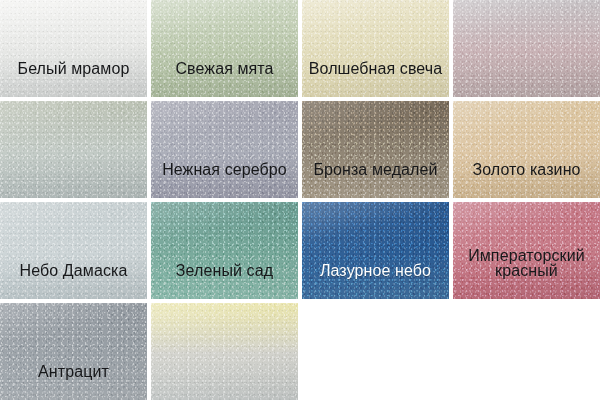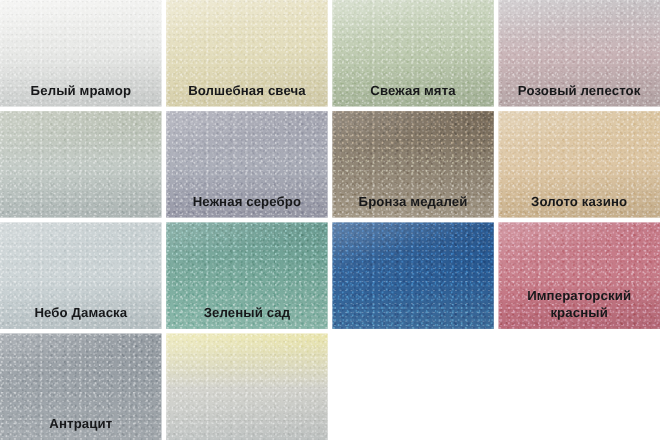--- a/index.html
+++ b/index.html
@@ -88,64 +88,63 @@
       rgba(255,255,255,0) 55%,
       rgba(0,0,0,.05) 100%);
     pointer-events: none;
   }
 
   .sw-label {
     position: relative;
     z-index: 5;
     width: 100%;
     text-align: center;
-    font-size: 12px;
-    font-weight: bold;
+    font-size: 16px;
+    font-weight: normal;
     line-height: 15px;
     letter-spacing: .1px;
-    padding-bottom: 7px;
+    padding-bottom: 21px;
     color: #17181a;
     white-space: pre-line;
   }
   .sw-label.light {
     color: #ffffff;
     text-shadow: 0 1px 1px rgba(0,0,0,.35);
   }
 </style>
 </head>
 <body>
 
 <div id="palette-grid" style="background: rgb(255, 255, 255); grid-template-columns: repeat(4, 1fr); grid-template-rows: repeat(4, 1fr);">
     <div class="swatch">
       <div class="sw-base" style="background: linear-gradient(rgb(242, 242, 240) 0%, rgb(230, 231, 229) 52%, rgb(207, 210, 209) 100%);"></div>
       <div class="sw-grain"></div>
       <div class="sw-grain2"></div>
       <div class="sw-sheen"></div>
       <div class="sw-label">Белый мрамор</div>
     </div>
     <div class="swatch">
+      <div class="sw-base" style="background: linear-gradient(rgb(201, 212, 189) 0%, rgb(188, 201, 174) 52%, rgb(169, 184, 156) 100%);"></div>
+      <div class="sw-grain"></div>
+      <div class="sw-grain2"></div>
+      <div class="sw-sheen"></div>
+      <div class="sw-label">Свежая мята</div>
+    </div>
+    <div class="swatch">
       <div class="sw-base" style="background: linear-gradient(rgb(232, 226, 196) 0%, rgb(226, 220, 187) 52%, rgb(217, 210, 174) 100%);"></div>
       <div class="sw-grain"></div>
       <div class="sw-grain2"></div>
       <div class="sw-sheen"></div>
       <div class="sw-label">Волшебная свеча</div>
     </div>
     <div class="swatch">
-      <div class="sw-base" style="background: linear-gradient(rgb(201, 212, 189) 0%, rgb(188, 201, 174) 52%, rgb(169, 184, 156) 100%);"></div>
-      <div class="sw-grain"></div>
-      <div class="sw-grain2"></div>
-      <div class="sw-sheen"></div>
-      <div class="sw-label">Свежая мята</div>
-    </div>
-    <div class="swatch">
       <div class="sw-base" style="background: linear-gradient(rgb(194, 189, 192) 0%, rgb(201, 179, 182) 52%, rgb(185, 169, 170) 100%);"></div>
       <div class="sw-grain"></div>
       <div class="sw-grain2"></div>
       <div class="sw-sheen"></div>
-      <div class="sw-label">Розовый лепесток</div>
     </div>
     <div class="swatch">
       <div class="sw-base" style="background: linear-gradient(rgb(182, 189, 174) 0%, rgb(195, 203, 198) 52%, rgb(179, 188, 187) 100%);"></div>
       <div class="sw-grain"></div>
       <div class="sw-grain2"></div>
       <div class="sw-sheen"></div>
     </div>
     <div class="swatch">
       <div class="sw-base" style="background: linear-gradient(rgb(157, 158, 171) 0%, rgb(170, 173, 184) 52%, rgb(154, 155, 170) 100%);"></div>
       <div class="sw-grain"></div>
@@ -179,20 +178,21 @@
       <div class="sw-grain"></div>
       <div class="sw-grain2"></div>
       <div class="sw-sheen"></div>
       <div class="sw-label">Зеленый сад</div>
     </div>
     <div class="swatch">
       <div class="sw-base" style="background: linear-gradient(rgb(29, 77, 134) 0%, rgb(43, 92, 148) 52%, rgb(63, 111, 159) 100%);"></div>
       <div class="sw-grain"></div>
       <div class="sw-grain2"></div>
       <div class="sw-sheen"></div>
+      <div class="sw-label light">Лазурное небо</div>
     </div>
     <div class="swatch">
       <div class="sw-base" style="background: linear-gradient(rgb(193, 112, 127) 0%, rgb(199, 123, 136) 52%, rgb(187, 107, 122) 100%);"></div>
       <div class="sw-grain"></div>
       <div class="sw-grain2"></div>
       <div class="sw-sheen"></div>
       <div class="sw-label">Императорский
 красный</div>
     </div>
     <div class="swatch">

